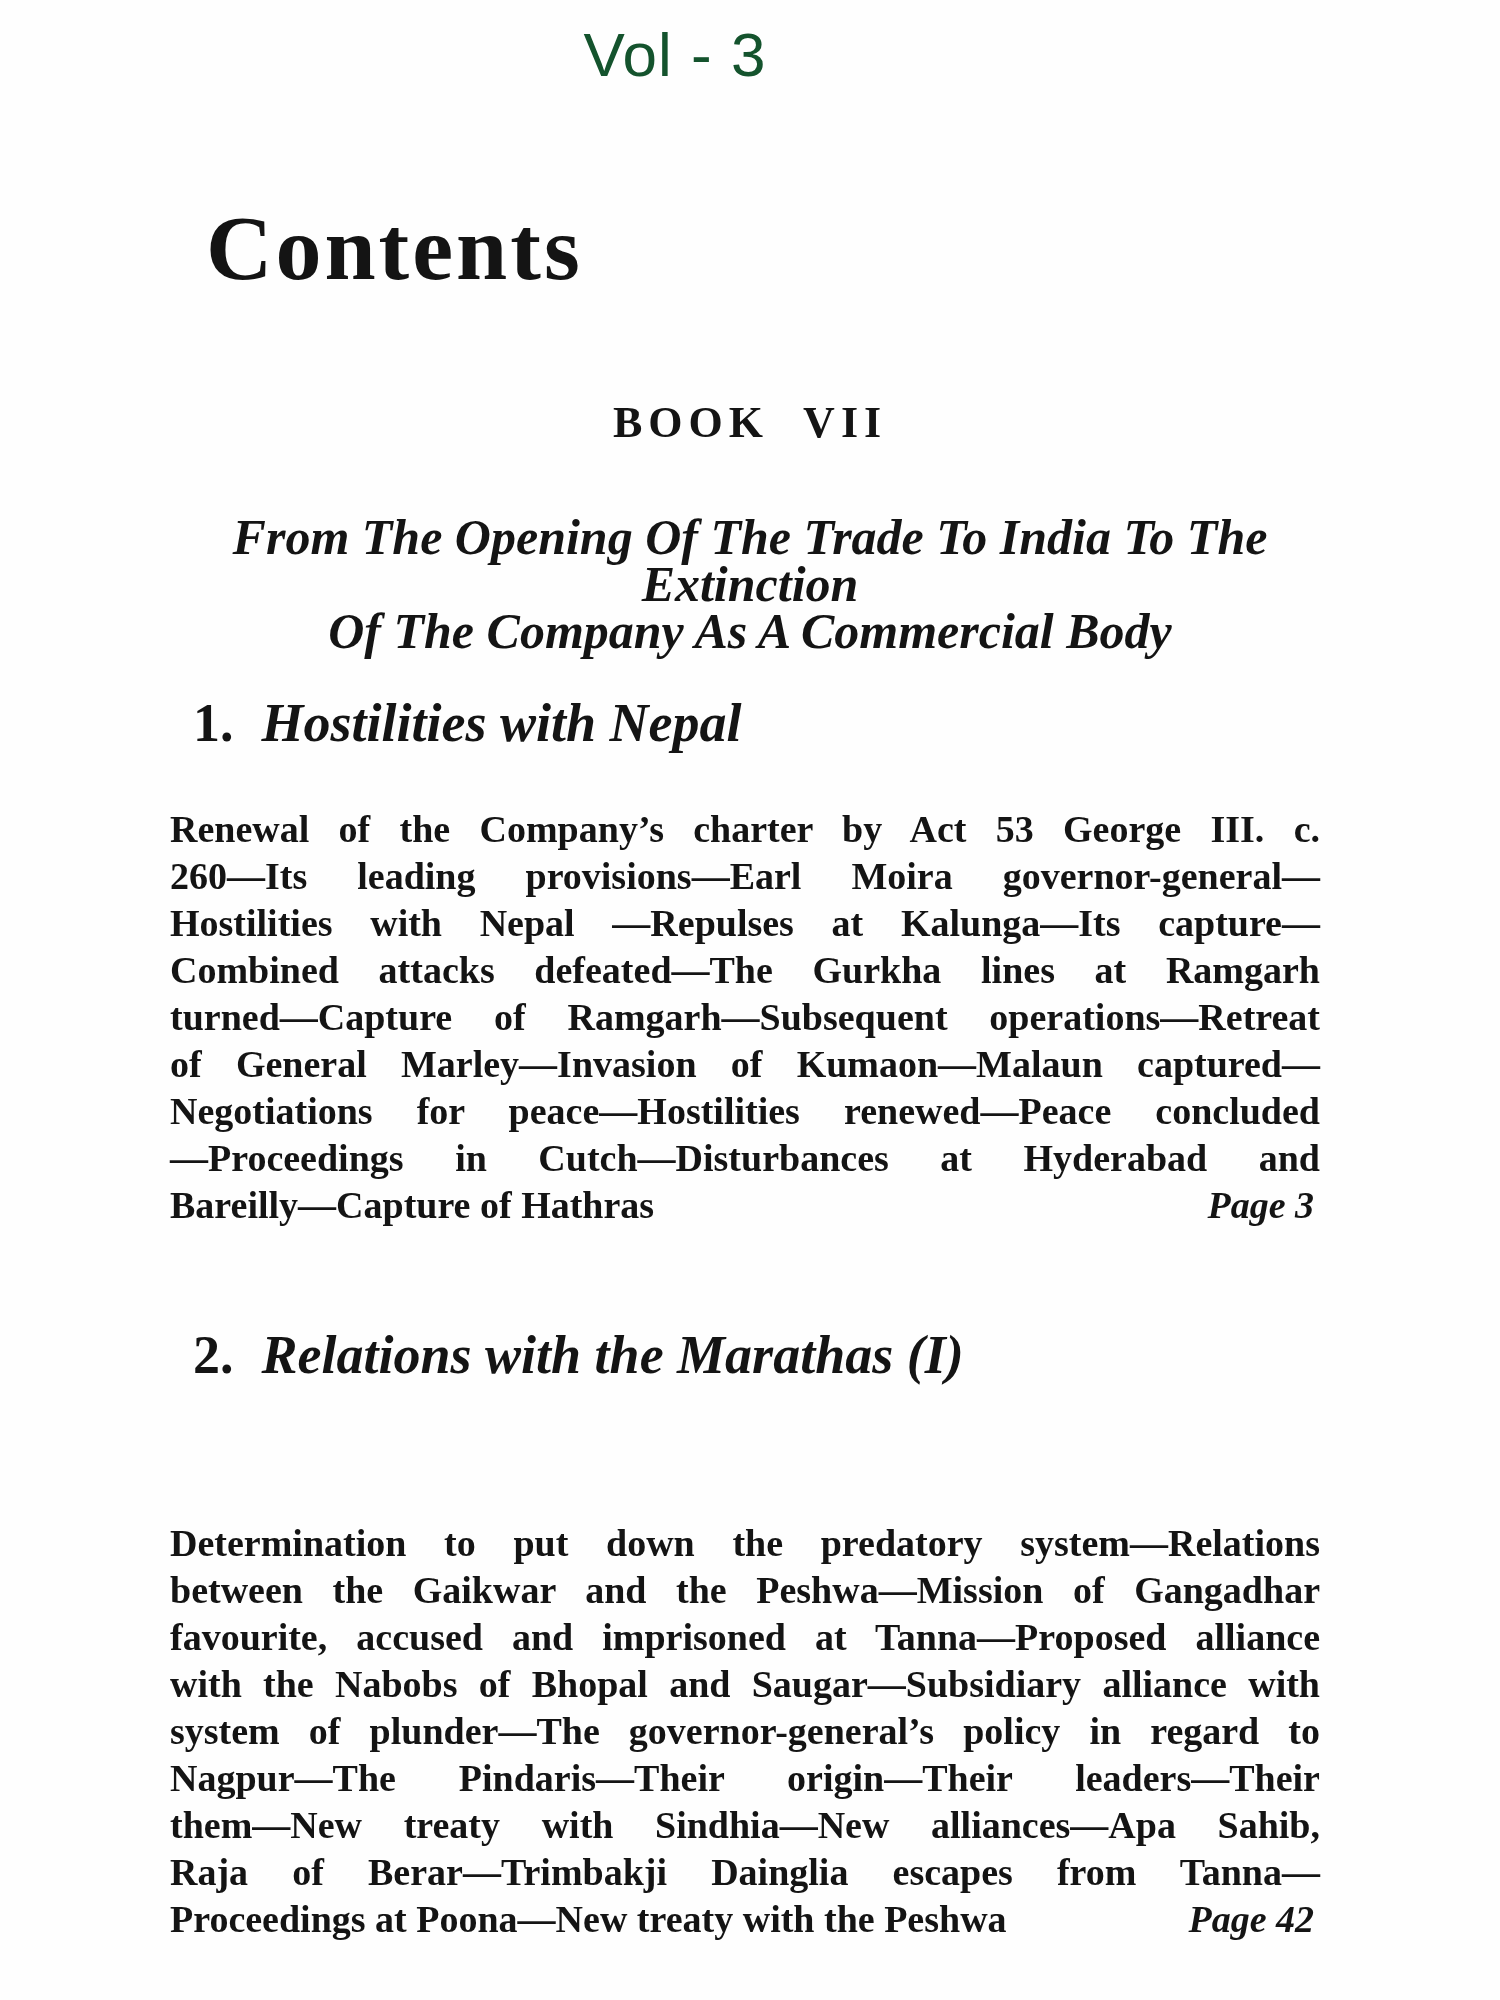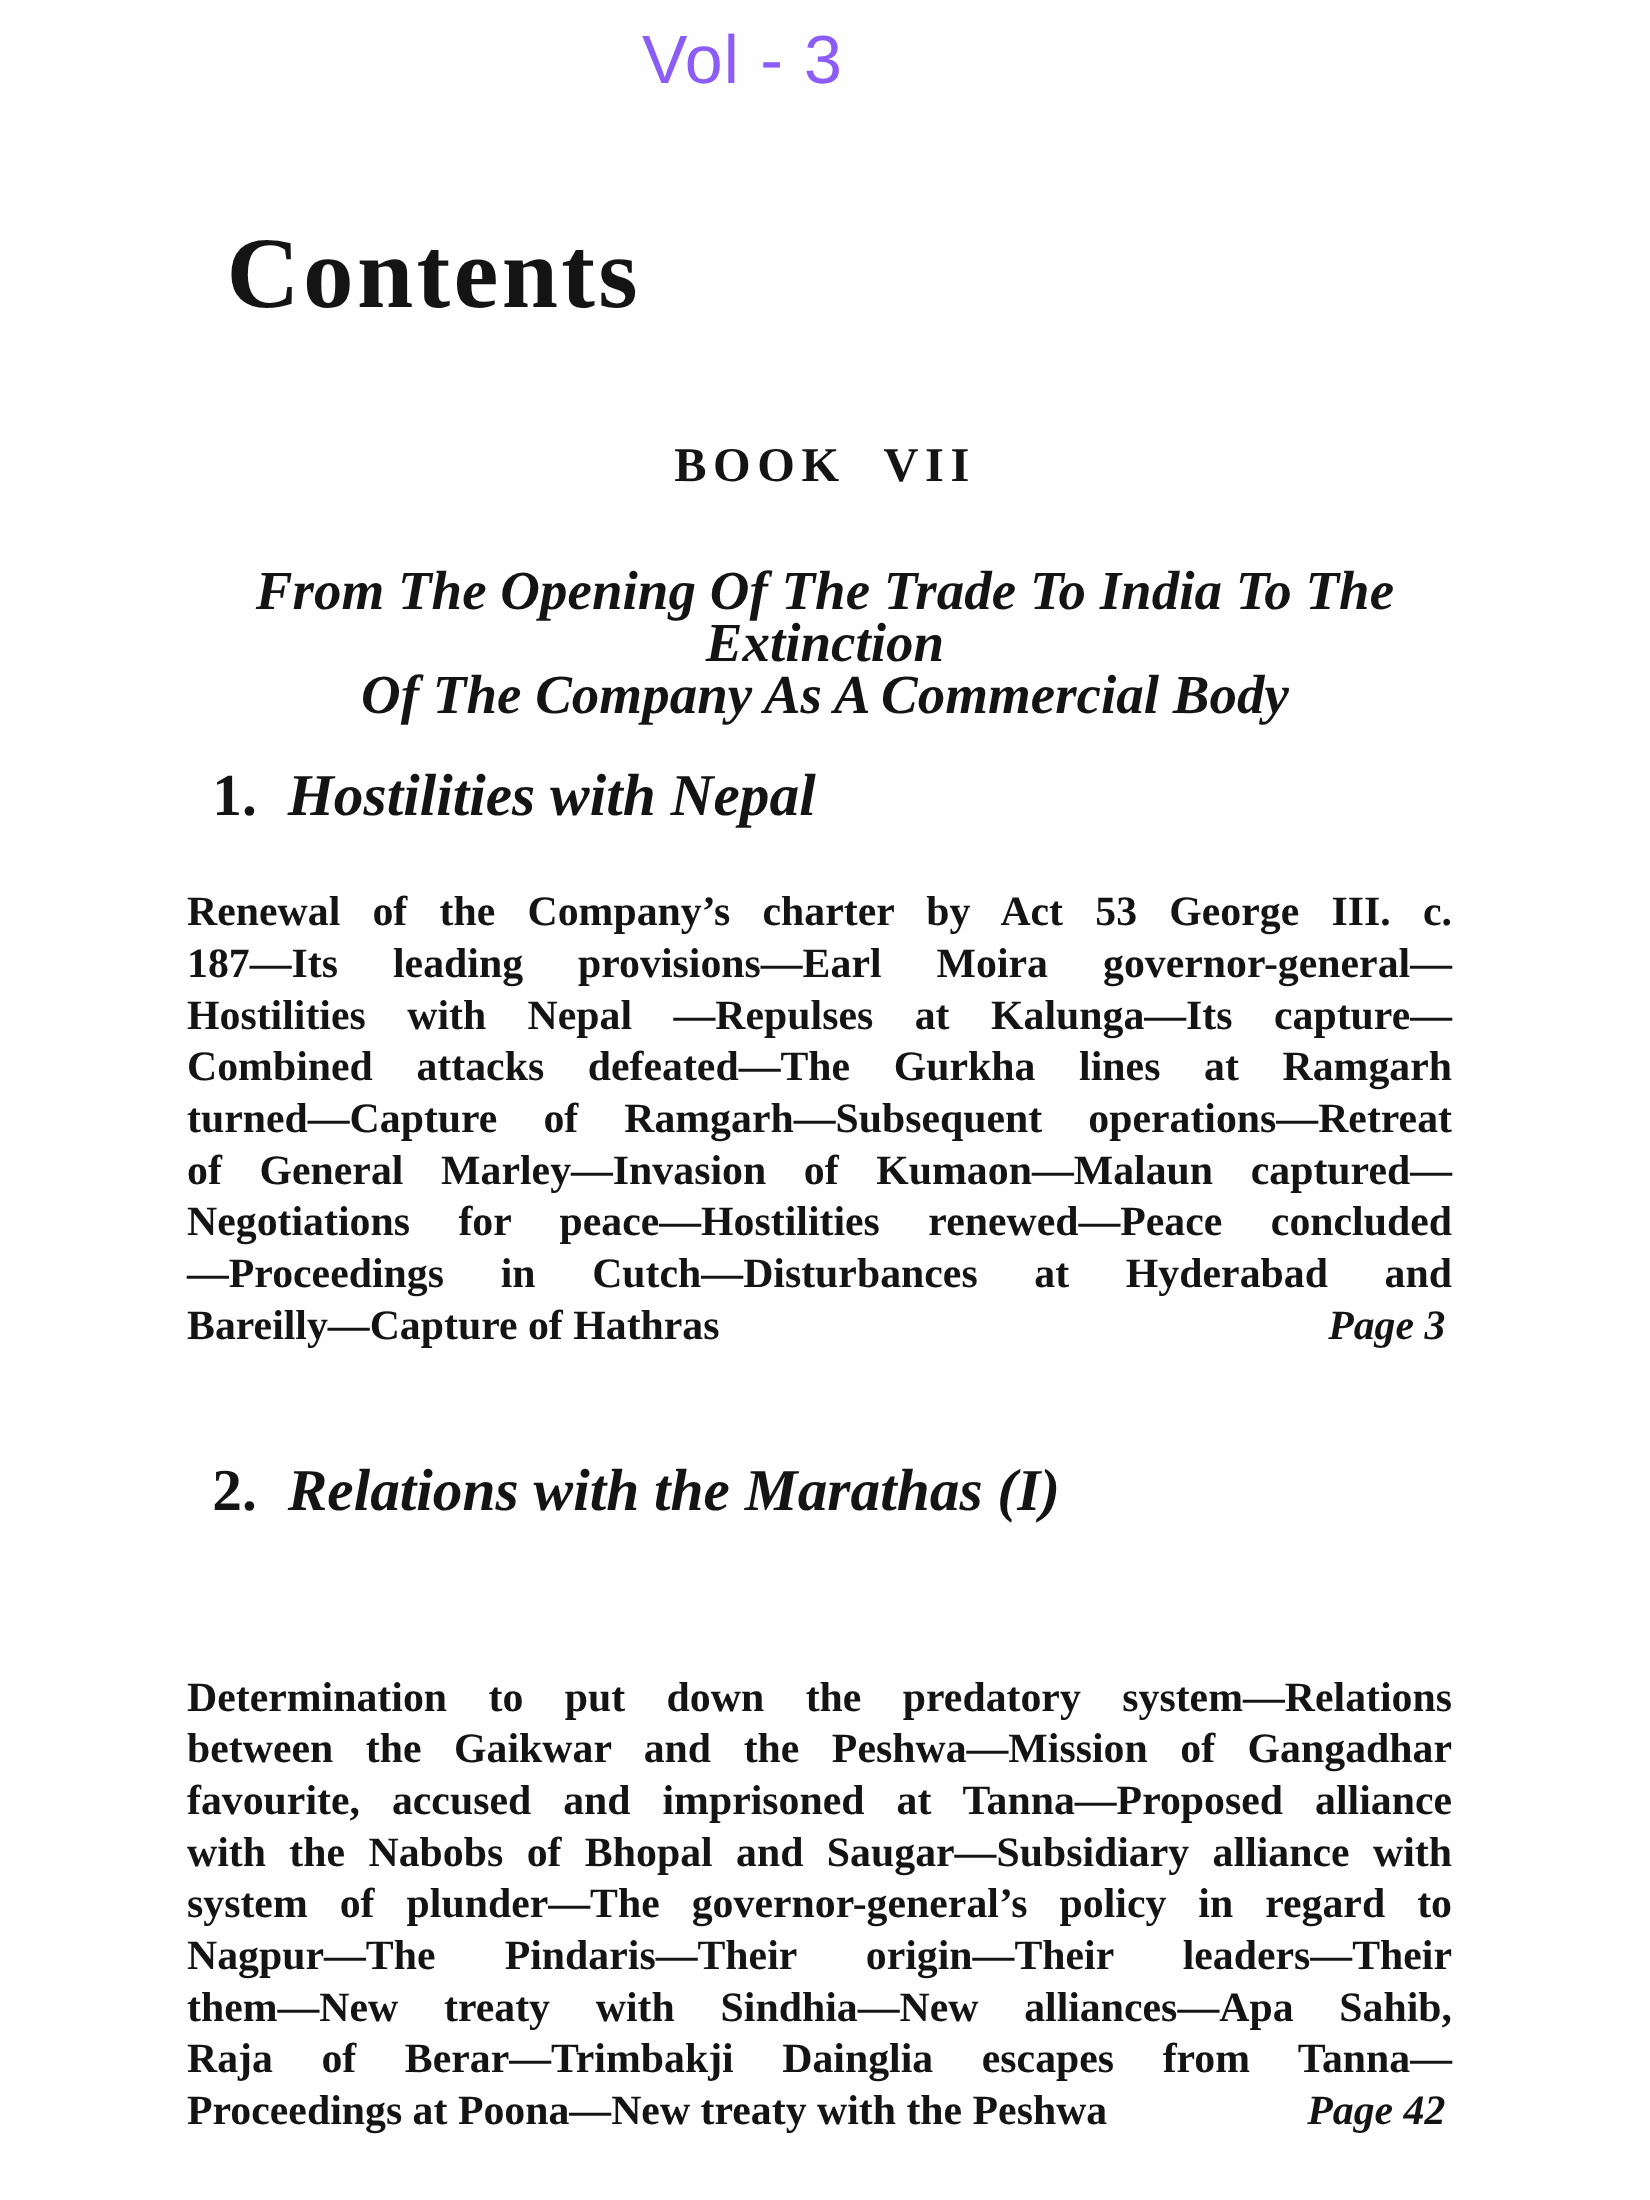--- a/index.html
+++ b/index.html
@@ -87,38 +87,38 @@
     font-style: italic;
     font-weight: 700;
     padding-right: 6px;
   }
 </style>
 </head>
 <body>
 
 <div class="page">
 
-  <div class="vol-label" style="color: #8b5cf6;">Vol - 3</div>
+  <div class="vol-label" style="color: #14532d;">Vol - 3</div>
 
   <div class="doc-title">Contents</div>
 
   <div class="book-heading">BOOK VII</div>
 
   <div class="subtitle">
     <div>From The Opening Of The Trade To India To The Extinction</div>
     <div>Of The Company As A Commercial Body</div>
   </div>
 
   <div class="section-heading heading-1">
     <span class="sec-num">1.</span><span class="sec-title">Hostilities with Nepal</span>
   </div>
 
   <div class="summary summary-1">
     <div class="tline">Renewal of the Company’s charter by Act 53 George III. c.</div>
-    <div class="tline">187—Its leading provisions—Earl Moira governor-general—</div>
+    <div class="tline">260—Its leading provisions—Earl Moira governor-general—</div>
     <div class="tline">Hostilities with Nepal —Repulses at Kalunga—Its capture—</div>
     <div class="tline">Combined attacks defeated—The Gurkha lines at Ramgarh</div>
     <div class="tline">turned—Capture of Ramgarh—Subsequent operations—Retreat</div>
     <div class="tline">of General Marley—Invasion of Kumaon—Malaun captured—</div>
     <div class="tline">Negotiations for peace—Hostilities renewed—Peace concluded</div>
     <div class="tline">—Proceedings in Cutch—Disturbances at Hyderabad and</div>
     <div class="tline tline-last">
       <span>Bareilly—Capture of Hathras</span>
       <span class="page-ref">Page 3</span>
     </div>

